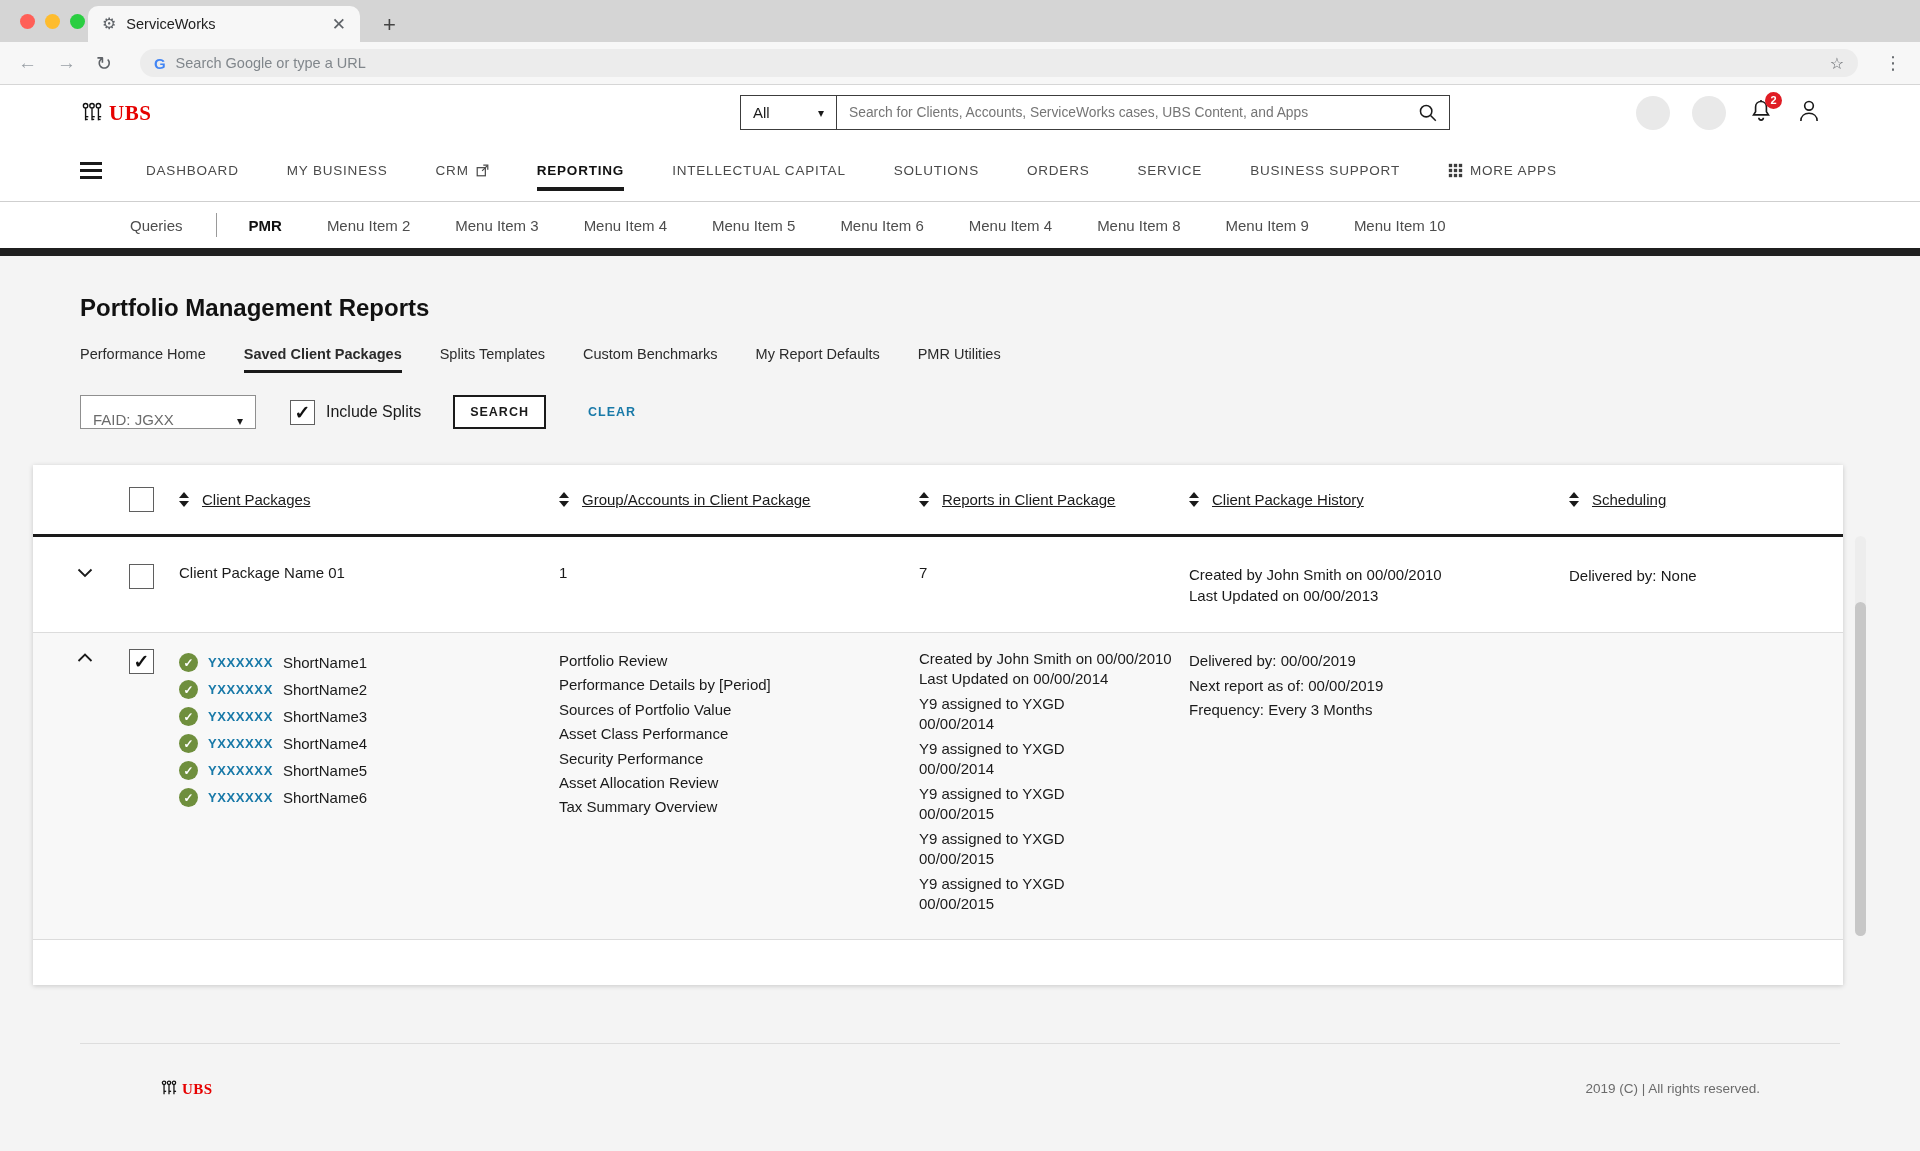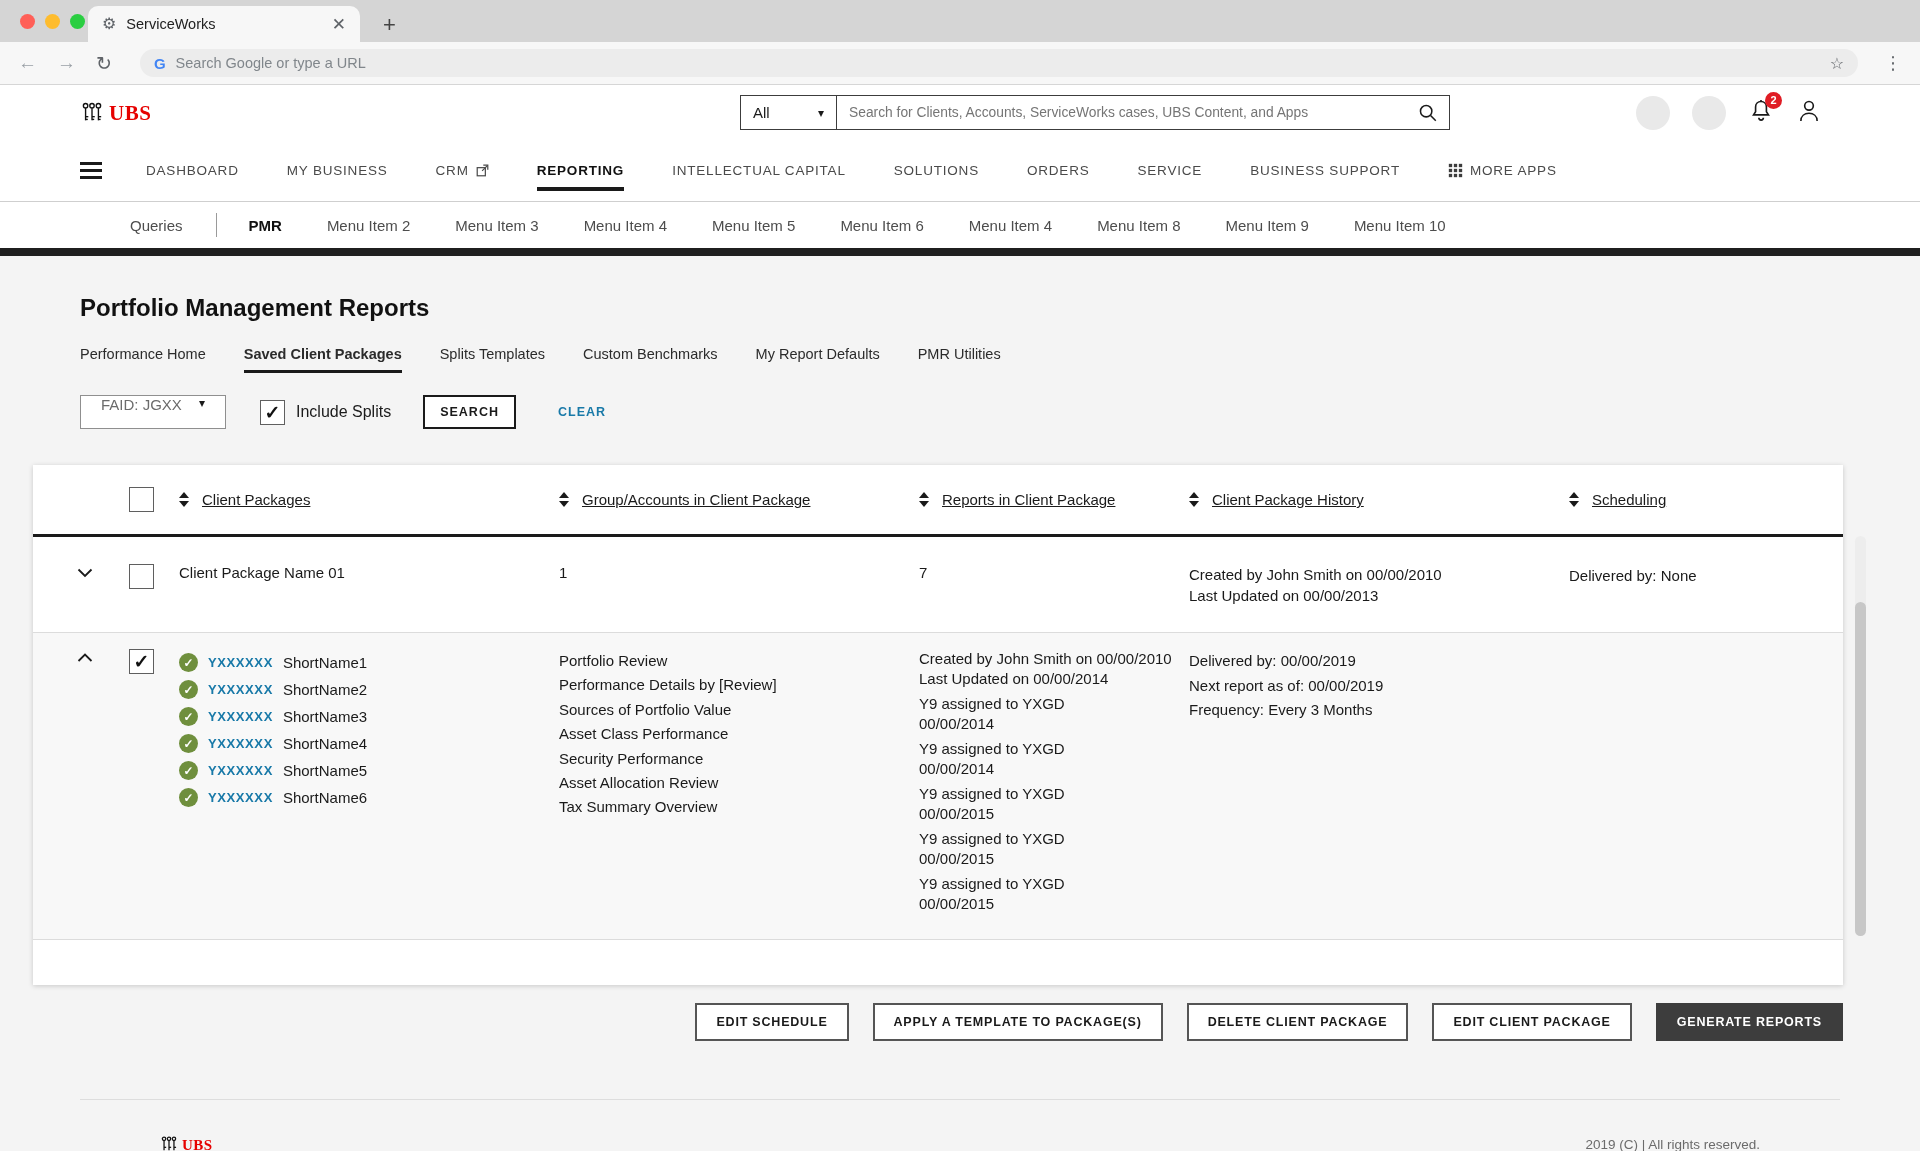--- a/index.html
+++ b/index.html
@@ -62,21 +62,21 @@
   .dark-bar { height:8px; background:#1f1f1f; }
 
   
   .content { position:relative; padding:0 80px; }
   h1.page-title { margin-top:38px; font-size:24px; font-weight:bold; color:#111; }
   .tabs { margin-top:24px; display:flex; gap:38px; }
   .ptab { font-size:14.5px; color:#2b2b2b; padding-bottom:8px; cursor:pointer; white-space:nowrap; }
   .ptab.active { font-weight:bold; border-bottom:3px solid #1a1a1a; }
 
   .filter-row { margin-top:22px; display:flex; align-items:center; }
-  .faid { width:146px; height:34px; border:1px solid #8f8f8f; background:#fff; display:flex; align-items:flex-start; justify-content:space-between; padding:0 20px; font-size:15px; color:#6b6b6b; cursor:pointer; }
+  .faid { width:176px; height:34px; border:1px solid #8f8f8f; background:#fff; display:flex; align-items:flex-end; justify-content:space-between; padding:0 12px; font-size:15px; color:#6b6b6b; cursor:pointer; }
   .faid-chev { font-size:12px; color:#1a1a1a; }
   .cbox { width:25px; height:25px; border:1px solid #5f5f5f; background:#fff; display:flex; align-items:center; justify-content:center; cursor:pointer; font-weight:bold; }
   .cbox.checked::before { content:"\2713"; font-size:19px; color:#111; line-height:1; }
   .filter-row .cbox { margin-left:34px; }
   .cbox-label { margin-left:11px; font-size:16px; color:#1a1a1a; }
   .btn-search { margin-left:32px; height:34px; padding:0 15px; background:#fff; border:2px solid #1a1a1a; font-size:12.5px; font-weight:bold; letter-spacing:1px; color:#1a1a1a; cursor:pointer; font-family:"Liberation Sans",sans-serif; }
   .link-clear { margin-left:42px; font-size:12.5px; font-weight:bold; letter-spacing:1px; color:#1879a8; cursor:pointer; }
 
   
   .card { margin:36px 0 0 -47px; width:1810px; background:#fff; box-shadow:0 1px 5px rgba(0,0,0,.18); }
@@ -398,21 +398,21 @@
             <span class="acct-name">ShortName5</span>
           </div>
           <div class="acct">
             <span class="gcheck">✓</span>
             <span class="acct-id">YXXXXXX</span>
             <span class="acct-name">ShortName6</span>
           </div>
         </div>
         <div class="cell reports">
           <div>Portfolio Review</div>
-          <div>Performance Details by [Review]</div>
+          <div>Performance Details by [Period]</div>
           <div>Sources of Portfolio Value</div>
           <div>Asset Class Performance</div>
           <div>Security Performance</div>
           <div>Asset Allocation Review</div>
           <div>Tax Summary Overview</div>
         </div>
         <div class="cell">
           <div class="hblock">
             <div>Created by John Smith on 00/00/2010</div>
             <div>Last Updated on 00/00/2014</div>
@@ -441,27 +441,20 @@
         <div class="cell sched">
           <div>Delivered by: 00/00/2019</div>
           <div>Next report as of: 00/00/2019</div>
           <div>Frequency: Every 3 Months</div>
         </div>
       </div>
 
       <div class="card-filler"></div>
     </div>
 
-    <div class="actions">
-      <button class="abtn">EDIT SCHEDULE</button>
-      <button class="abtn">APPLY A TEMPLATE TO PACKAGE(S)</button>
-      <button class="abtn">DELETE CLIENT PACKAGE</button>
-      <button class="abtn">EDIT CLIENT PACKAGE</button>
-      <button class="abtn primary">GENERATE REPORTS</button>
-    </div>
 
     <div class="footer">
       <div class="fbrand">
         <svg width="18" height="17" viewBox="0 0 24 24">
           <g stroke="#111" stroke-width="1.8" fill="none">
             <circle cx="5" cy="4" r="2.4"></circle>
               <line x1="5" y1="6.5" x2="5" y2="20"></line>
               <line x1="5" y1="16" x2="8" y2="16"></line>
             <circle cx="12" cy="4" r="2.4"></circle>
               <line x1="12" y1="6.5" x2="12" y2="20"></line>

